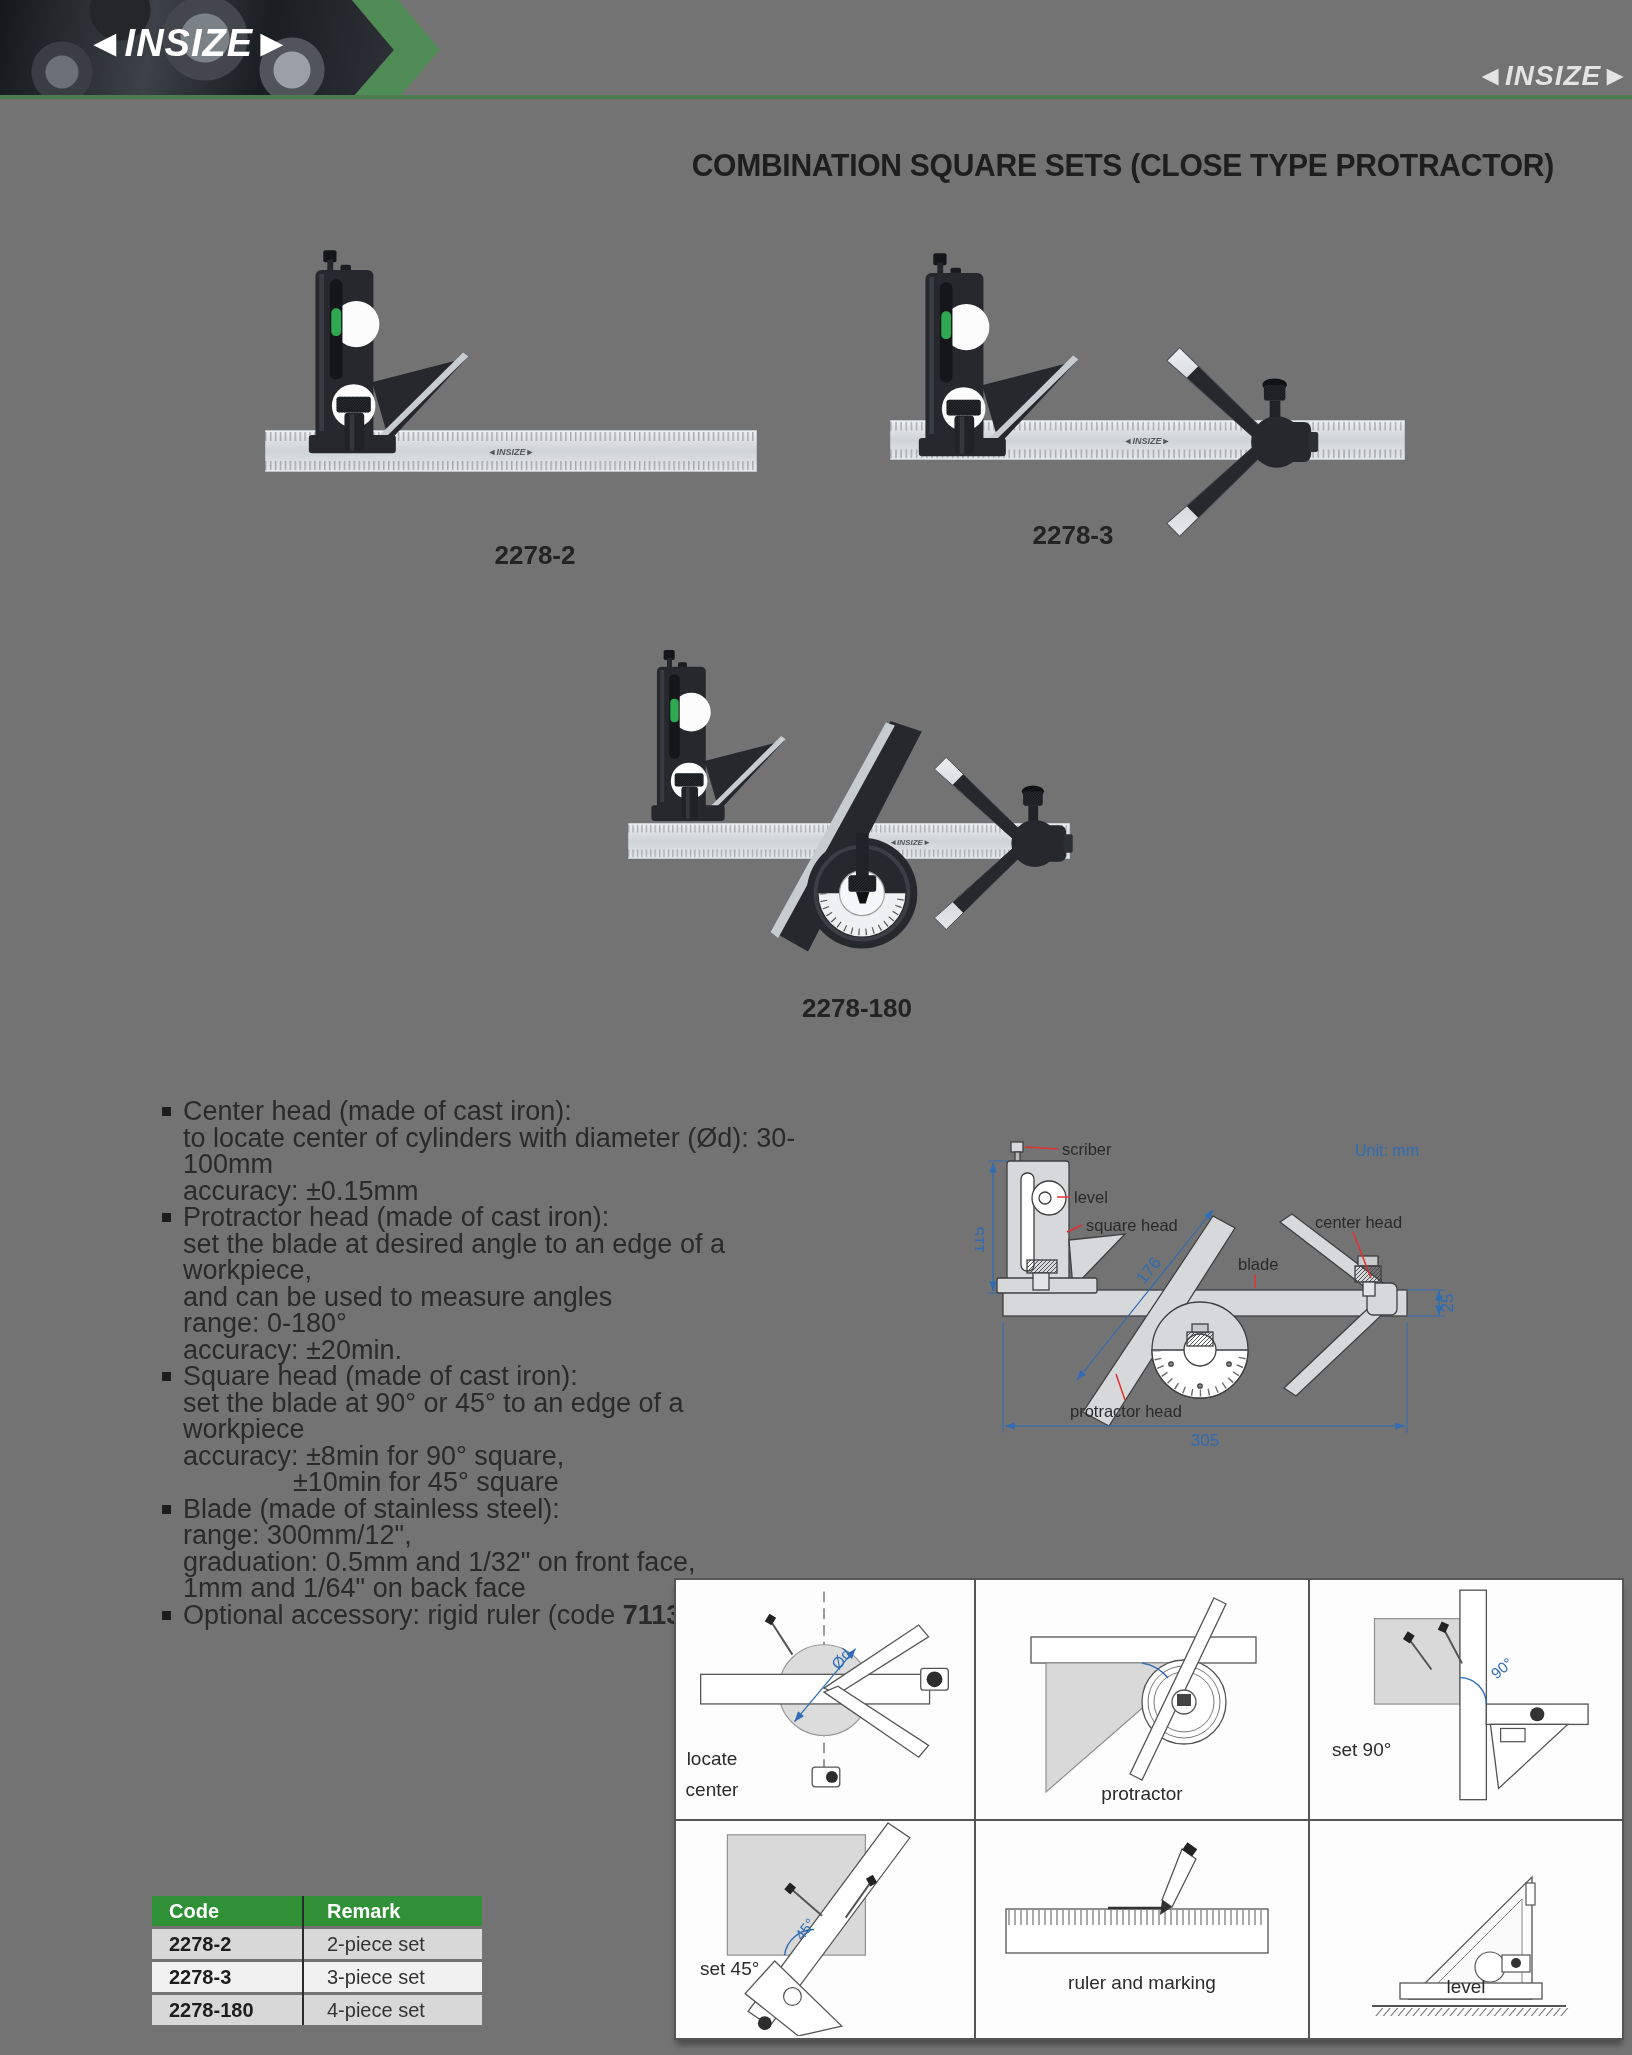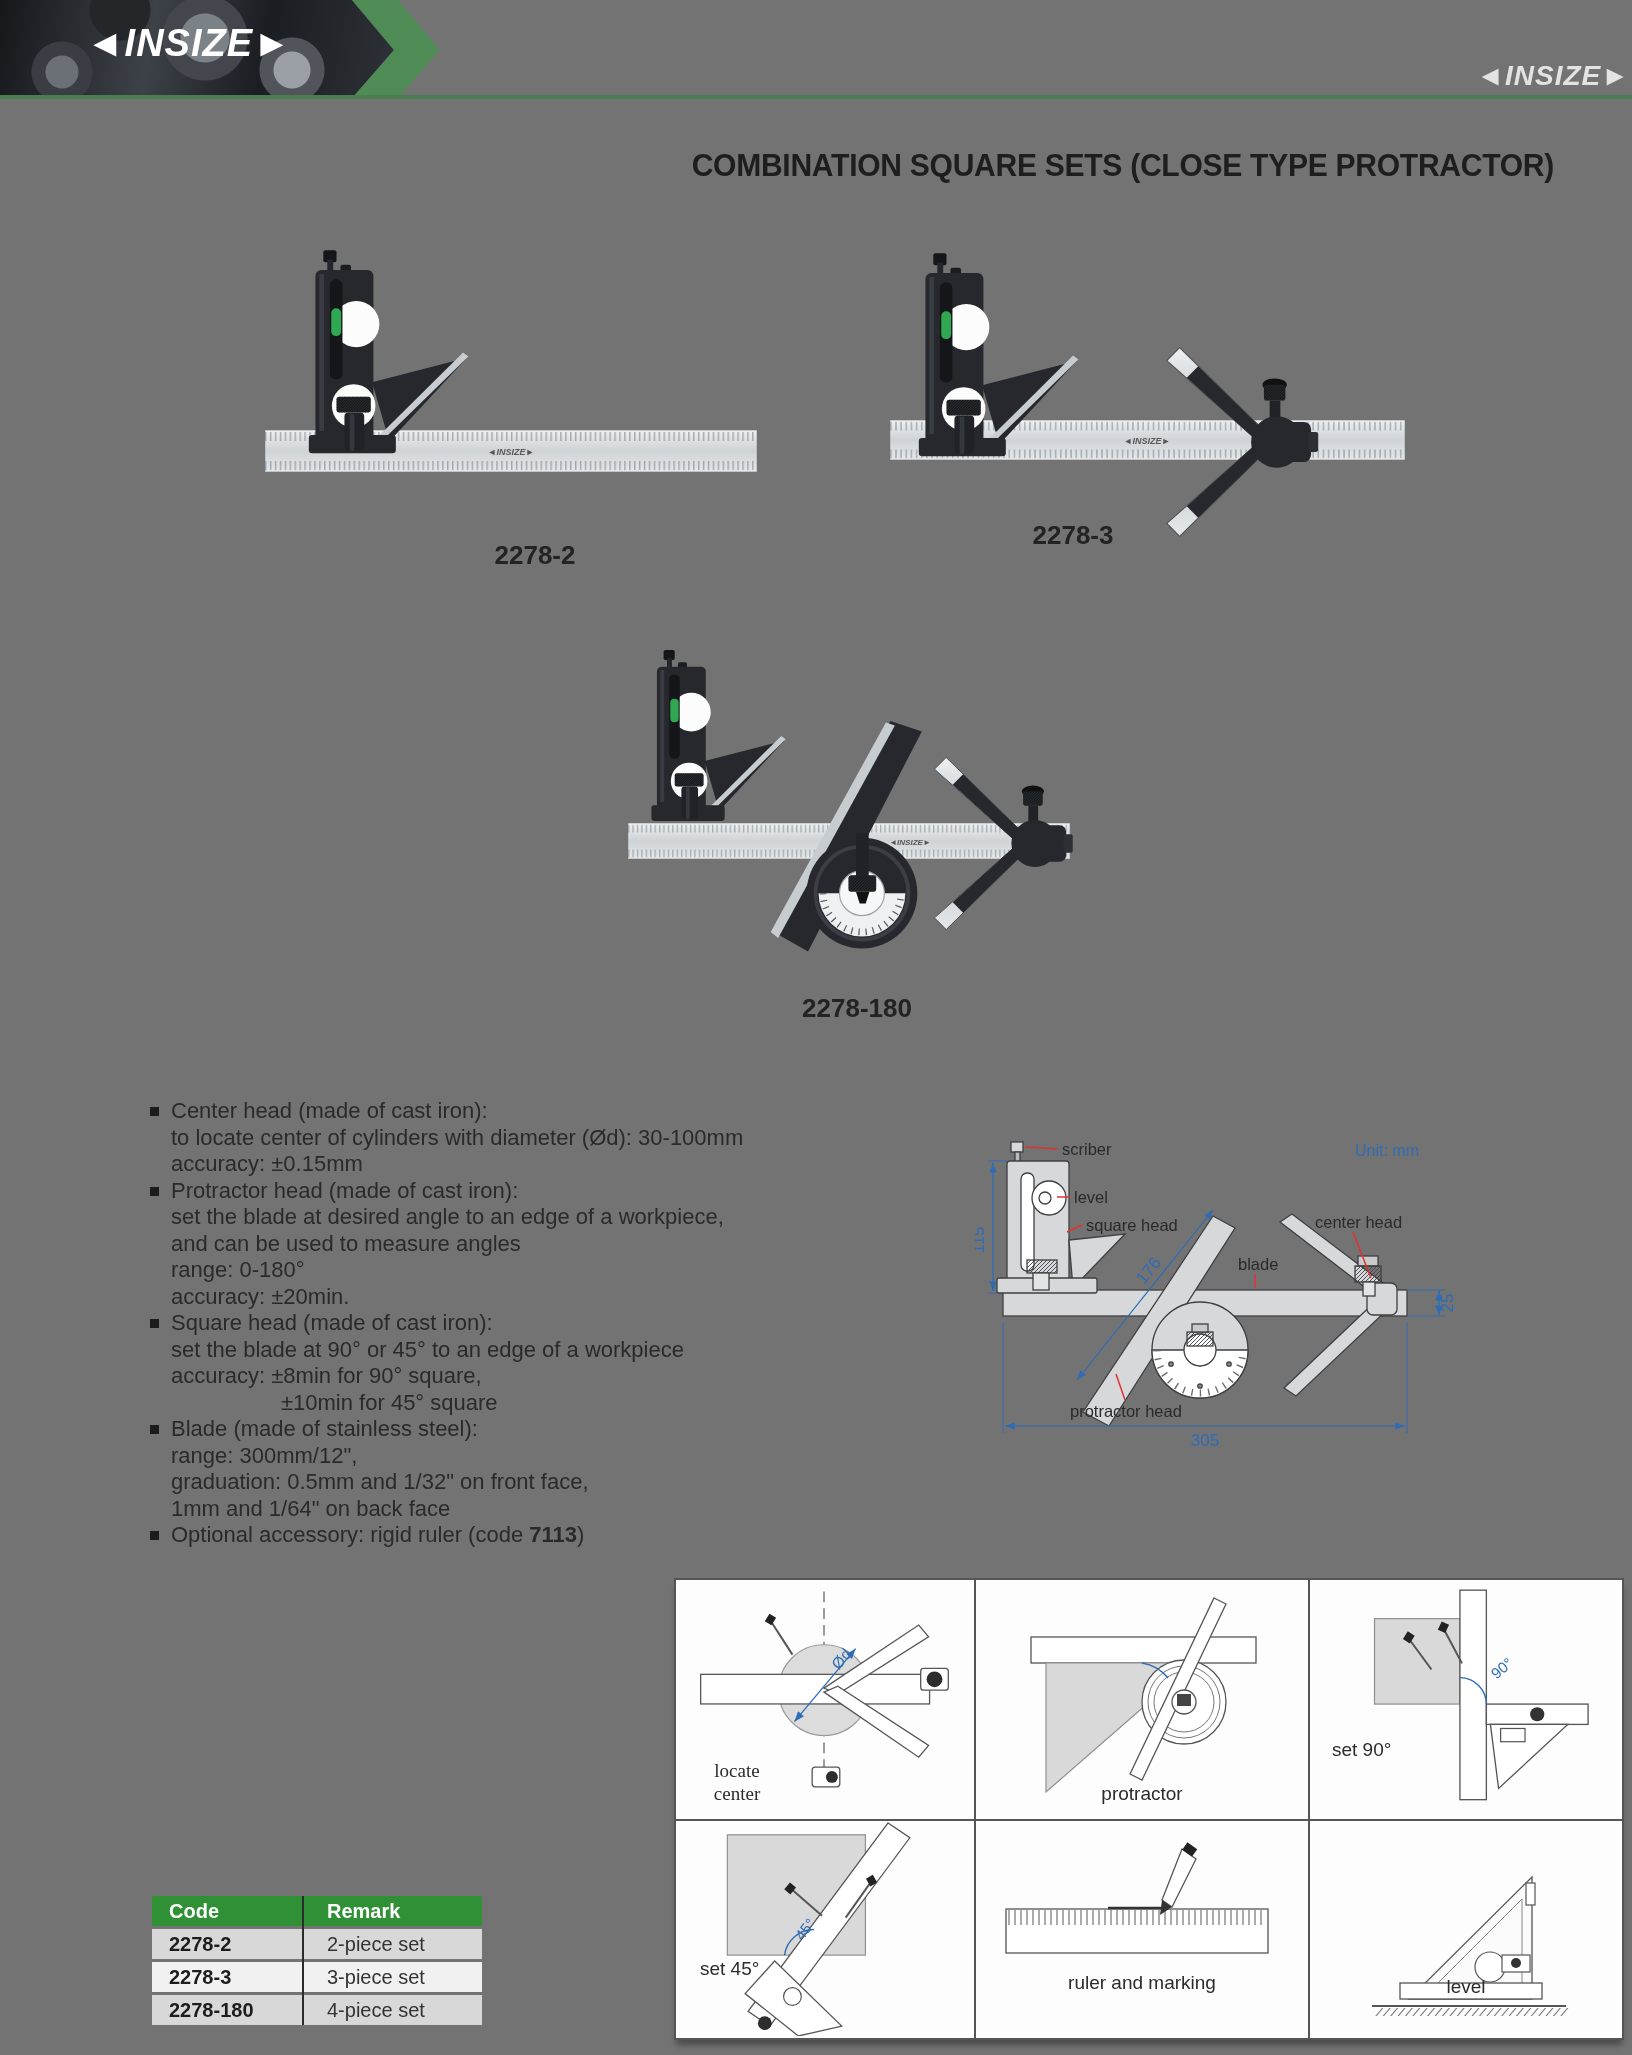--- a/index.html
+++ b/index.html
@@ -26,42 +26,42 @@
 
   
   .title { position:absolute; right:78px; top:148px; font-size:31px; font-weight:700; color:#1e1e1e;
     letter-spacing:-0.3px; transform:scaleX(.97); transform-origin:right center; white-space:nowrap; }
 
   
   .product-svg { position:absolute; }
   .caption { position:absolute; width:220px; text-align:center; font-size:26px; font-weight:700; color:#232323; }
 
   
-  .features { position:absolute; left:150px; top:1098px; width:650px; font-size:22px; line-height:26.5px; color:#2a2a2a; }
+  .features { position:absolute; left:162px; top:1098px; width:650px; font-size:27px; line-height:26.5px; color:#2a2a2a; }
   .feat-item { display:flex; }
   .bullet { width:9px; height:9px; background:#1c1c1c; margin:9px 12px 0 0; flex:0 0 9px; }
   .feat-lines { flex:1; }
   .feat-line { white-space:pre-wrap; }
   .feat-line.indent { padding-left:110px; }
   .bold { font-weight:700; }
 
   
   .diagram-svg { position:absolute; left:975px; top:1128px; }
   svg text { font-family:"Liberation Sans", sans-serif; }
 
   
   .usage-grid { position:absolute; left:674px; top:1578px; width:950px; height:462px; background:#fdfdfd;
     border:2px solid #555; box-shadow:0 7px 6px -2px rgba(0,0,0,.35);
     display:grid; grid-template-columns:300px 334px 312px; grid-template-rows:241px 217px; }
   .ucell { position:relative; border-right:2px solid #555; border-bottom:2px solid #555; }
   .ucell:nth-child(3n) { border-right:none; }
   .ucell:nth-child(n+4) { border-bottom:none; }
   .ucell svg { position:absolute; left:0; top:0; }
   .ulabel { position:absolute; font-size:19px; color:#2b2b2b;text-align:center; }
-  .ul-0 { left:25px; bottom:14px; width:72px; line-height:23px;font-family:Liberation Serif, serif; }
+  .ul-0 { left:0; bottom:14px; width:72px; line-height:31px; }
   .ul-1 { left:0; right:0; bottom:14px; text-align:center; }
   .ul-2 { left:22px; bottom:58px; }
   .ul-3 { left:24px; bottom:58px; }
   .ul-4 { left:0; right:0; bottom:44px; text-align:center; }
   .ul-5 { left:0; right:0; bottom:40px; text-align:center; }
 
   
   .ctable { position:absolute; left:152px; top:1896px; width:330px; font-size:20px; }
   .ct-row { display:flex; height:30px; margin-bottom:3px; align-items:center; }
   .ct-head { background:#2f9036; color:#fff; font-weight:700; }

